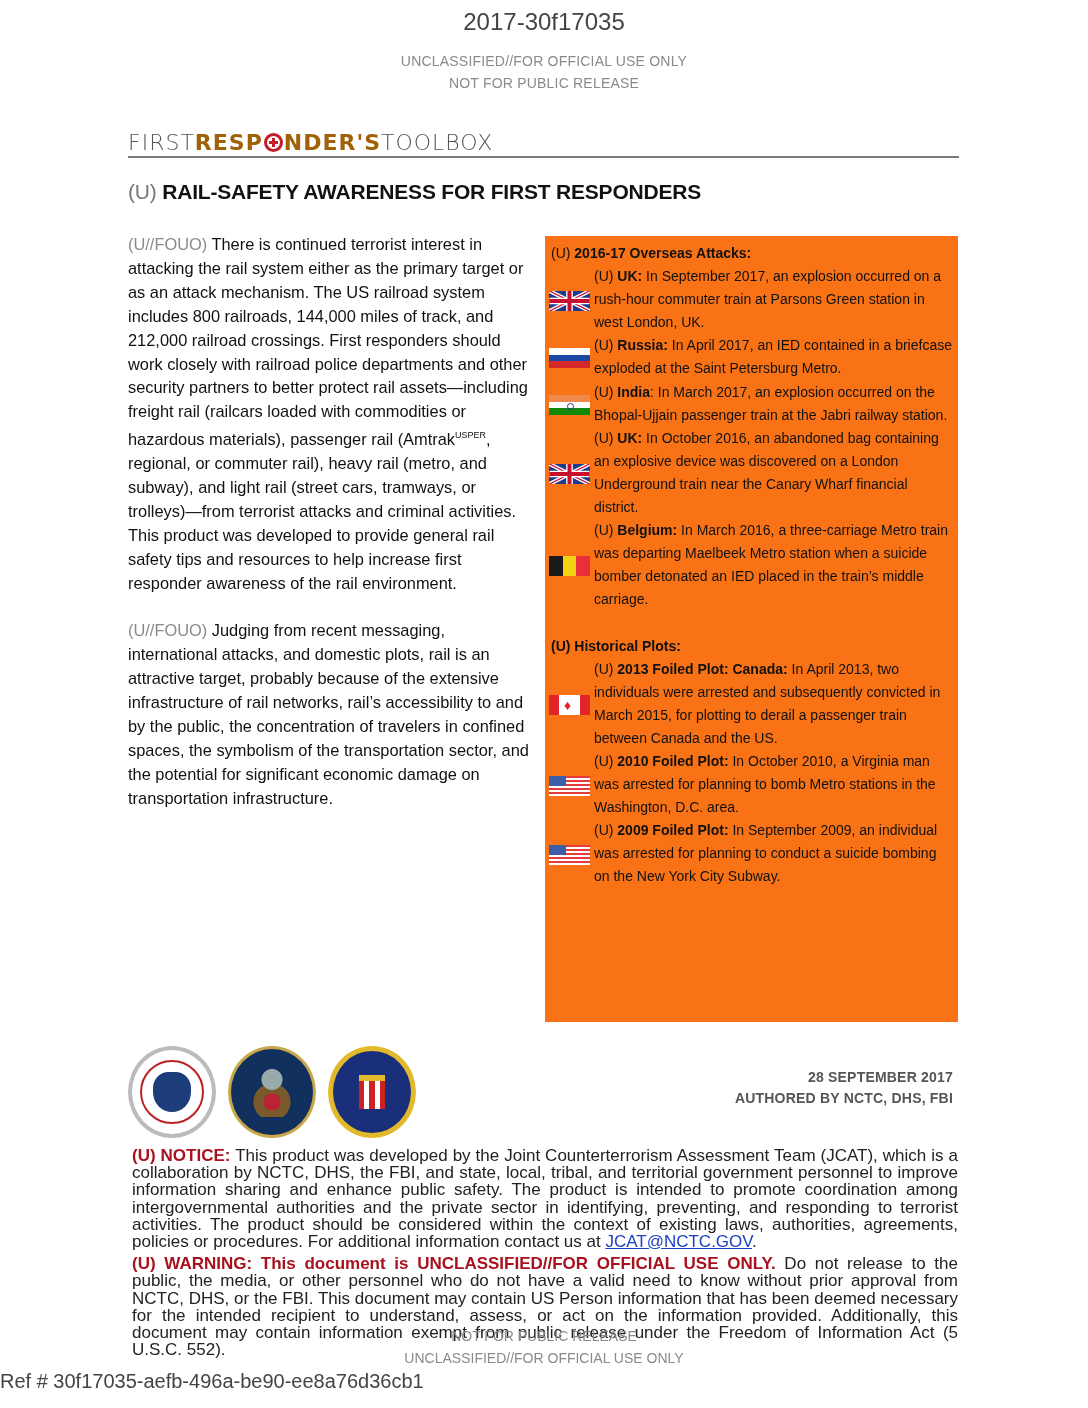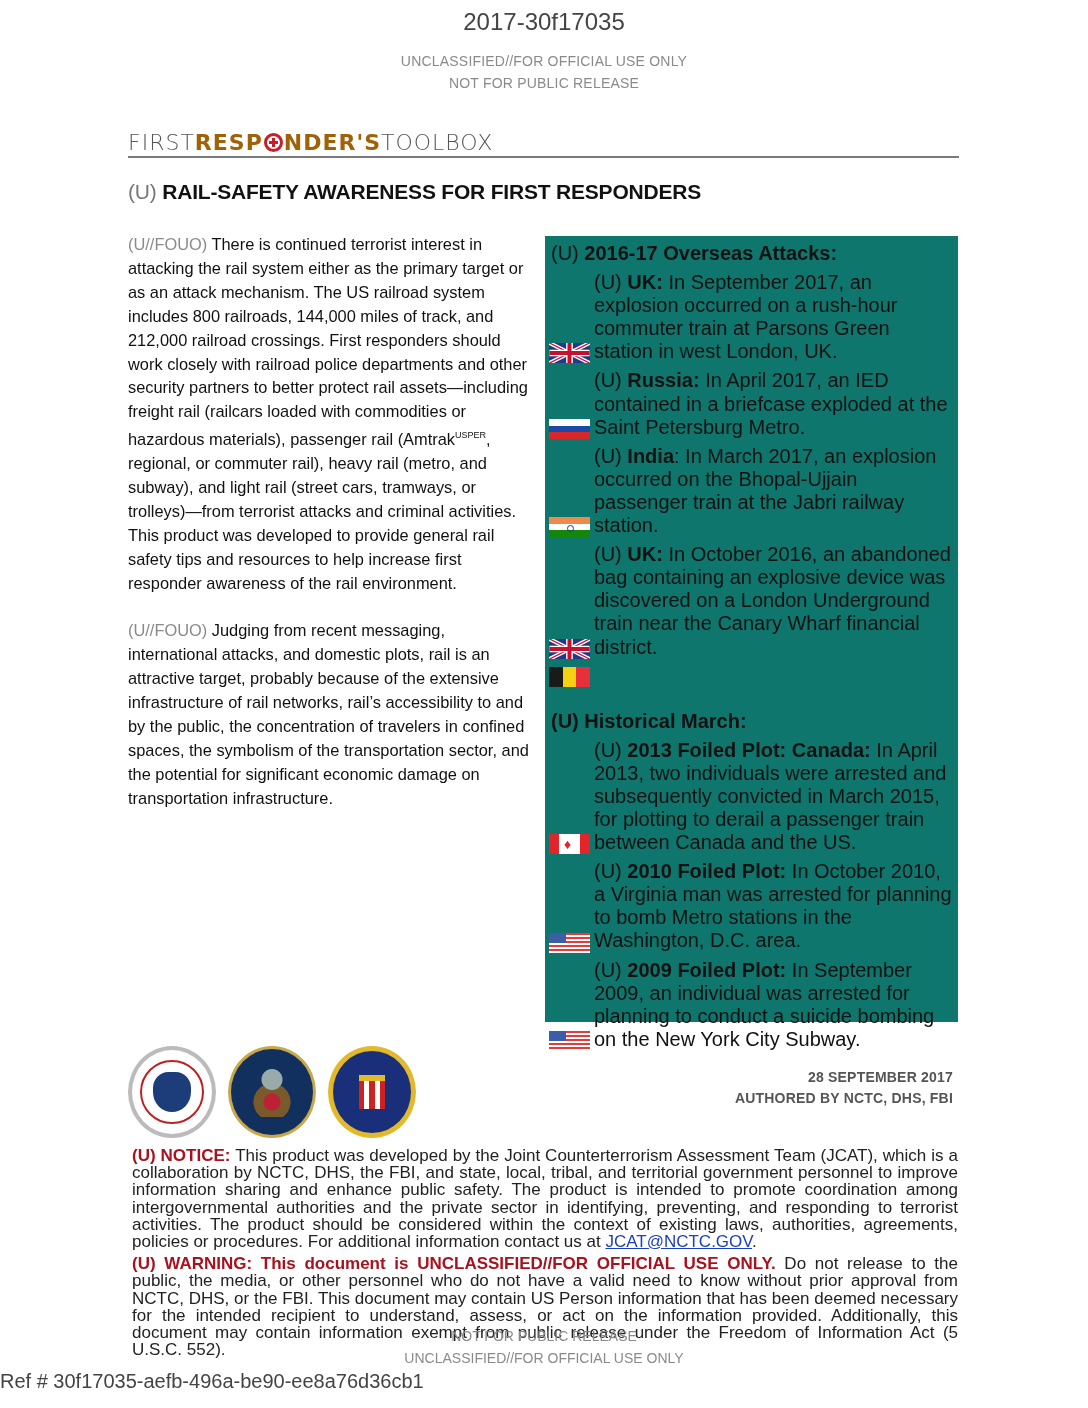--- a/index.html
+++ b/index.html
@@ -13,23 +13,23 @@
   .brand .cross { display: inline-block; width: 19px; height: 19px; border: 3px solid #c4202a; border-radius: 50%; position: relative; vertical-align: -2px; margin: 0 1px; }
   .brand .cross::before { content: ""; position: absolute; left: 5px; top: 2px; width: 3px; height: 9px; background: #c4202a; }
   .brand .cross::after { content: ""; position: absolute; left: 2px; top: 5px; width: 9px; height: 3px; background: #c4202a; }
   .rule { top: 156px; left: 128px; width: 831px; height: 2px; background: #7a7a7a; }
   .title { top: 180px; left: 128px; font-size: 21px; font-weight: bold; color: #111; font-family: "Liberation Sans", sans-serif; letter-spacing: -0.2px; text-align: center; }
   .title .u { color: #777; font-weight: normal; }
   .left-col { top: 233px; left: 128px; width: 405px; font-size: 16.4px; line-height: 23.9px; color: #111; }
   .left-col p { margin-bottom: 23.9px; }
   .marking { color: #8a8a8a; }
   sup { font-size: 9px; vertical-align: 7px; }
-  .sidebar { top: 236px; left: 545px; width: 413px; height: 786px; background: #0f766e; padding: 6px 6px 0 4px; font-size: 20px; line-height: 23.1px; }
+  .sidebar { top: 236px; left: 545px; width: 413px; height: 786px; background: #f97316; padding: 6px 6px 0 4px; font-size: 14px; line-height: 23.1px; }
   .sb-head { font-weight: bold; padding-left: 2px; }
-  .sb-item { display: flex; align-items: flex-end; margin-top: 6px; }
+  .sb-item { display: flex; align-items: center; }
   .sb-item .flag { flex: 0 0 41px; height: 20px; margin-top: 2px; margin-right: 4px; position: relative; overflow: hidden; }
   .sb-item .txt { flex: 1; }
   .sb-gap { height: 23px; }
   .flag-uk { background: #1f3a8a; }
   .flag-ru { background: linear-gradient(#fff 0 33%, #1c48a6 33% 66%, #d62828 66%); }
   .flag-in { background: linear-gradient(#f08a4b 0 33%, #fff 33% 66%, #138808 66%); }
   .flag-in::after { content: ""; position: absolute; left: 18px; top: 8px; width: 5px; height: 5px; border-radius: 50%; border: 1px solid #233a8a; }
   .flag-be { background: linear-gradient(90deg, #1a1a1a 0 33%, #f5d211 33% 66%, #e8303a 66%); }
   .flag-ca { background: linear-gradient(90deg, #e2242b 0 25%, #fff 25% 75%, #e2242b 75%); }
   .flag-ca::after { content: "\2666"; position: absolute; left: 15px; top: 0px; color: #e2242b; font-size: 14px; line-height: 20px; }
@@ -104,24 +104,25 @@
           <path d="M0,0 L60,30 M60,0 L0,30" stroke="#fff" stroke-width="6"></path>
           <path d="M0,0 L60,30 M60,0 L0,30" stroke="#c8102e" stroke-width="2"></path>
           <path d="M30,0 V30 M0,15 H60" stroke="#fff" stroke-width="10"></path>
           <path d="M30,0 V30 M0,15 H60" stroke="#c8102e" stroke-width="6"></path>
         </svg>
     </div>
     <div class="txt"><span>(U) </span><b>UK:</b><span> In October 2016, an abandoned bag containing an explosive device was discovered on a London Underground train near the Canary Wharf financial district.</span></div>
   </div>
   <div class="sb-item">
     <div class="flag flag-be"></div>
+    <div class="txt"><span>(U) </span><b>Belgium:</b><span> In March 2016, a three-carriage Metro train was departing Maelbeek Metro station when a suicide bomber detonated an IED placed in the train’s middle carriage.</span></div>
   </div>
 
   <div class="sb-gap"></div>
-  <div class="sb-head">(U) Historical March:</div>
+  <div class="sb-head">(U) Historical Plots:</div>
 
   <div class="sb-item">
     <div class="flag flag-ca"></div>
     <div class="txt"><span>(U) </span><b>2013 Foiled Plot: Canada:</b><span> In April 2013, two individuals were arrested and subsequently convicted in March 2015, for plotting to derail a passenger train between Canada and the US.</span></div>
   </div>
   <div class="sb-item">
     <div class="flag flag-us"></div>
     <div class="txt"><span>(U) </span><b>2010 Foiled Plot:</b><span> In October 2010, a Virginia man was arrested for planning to bomb Metro stations in the Washington, D.C. area.</span></div>
   </div>
   <div class="sb-item">

